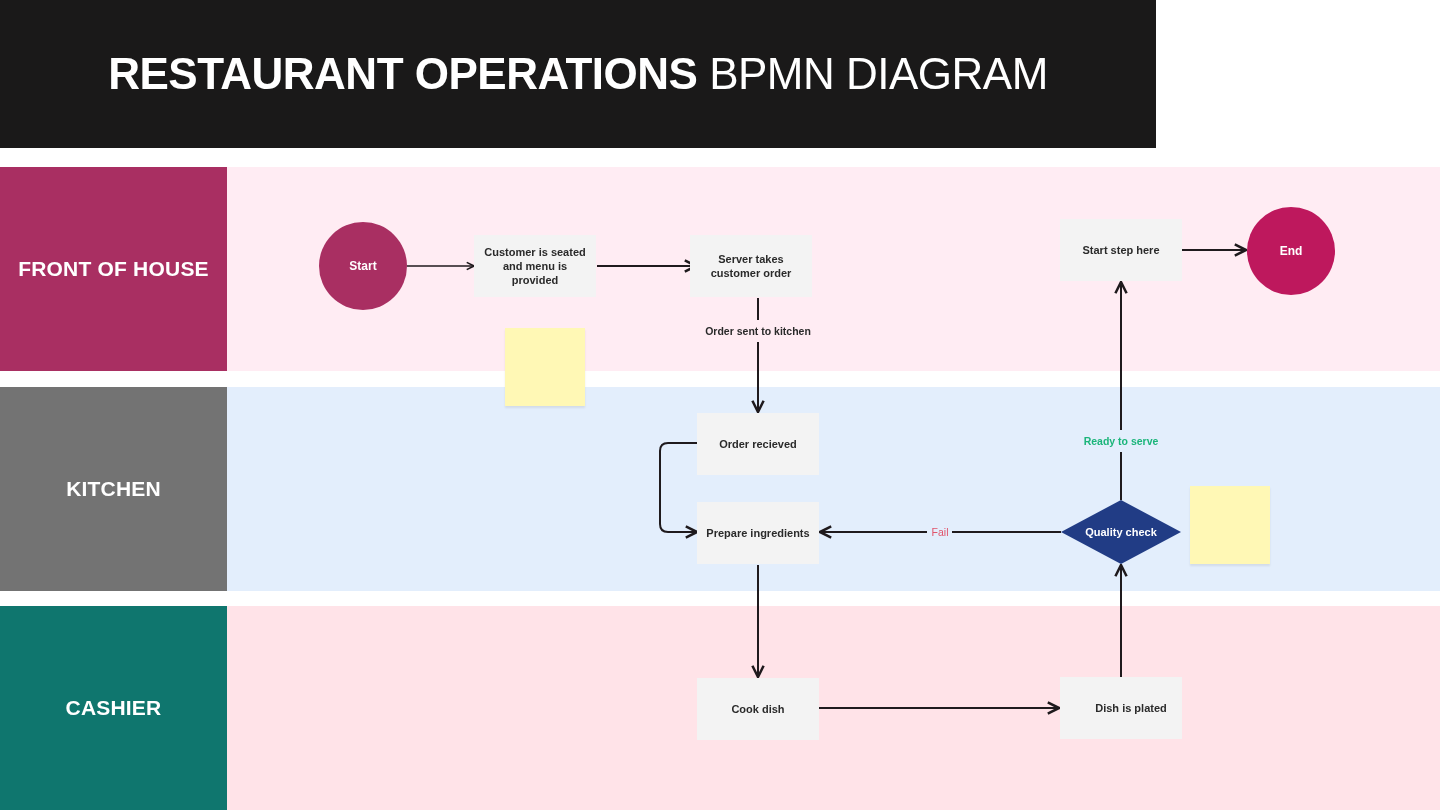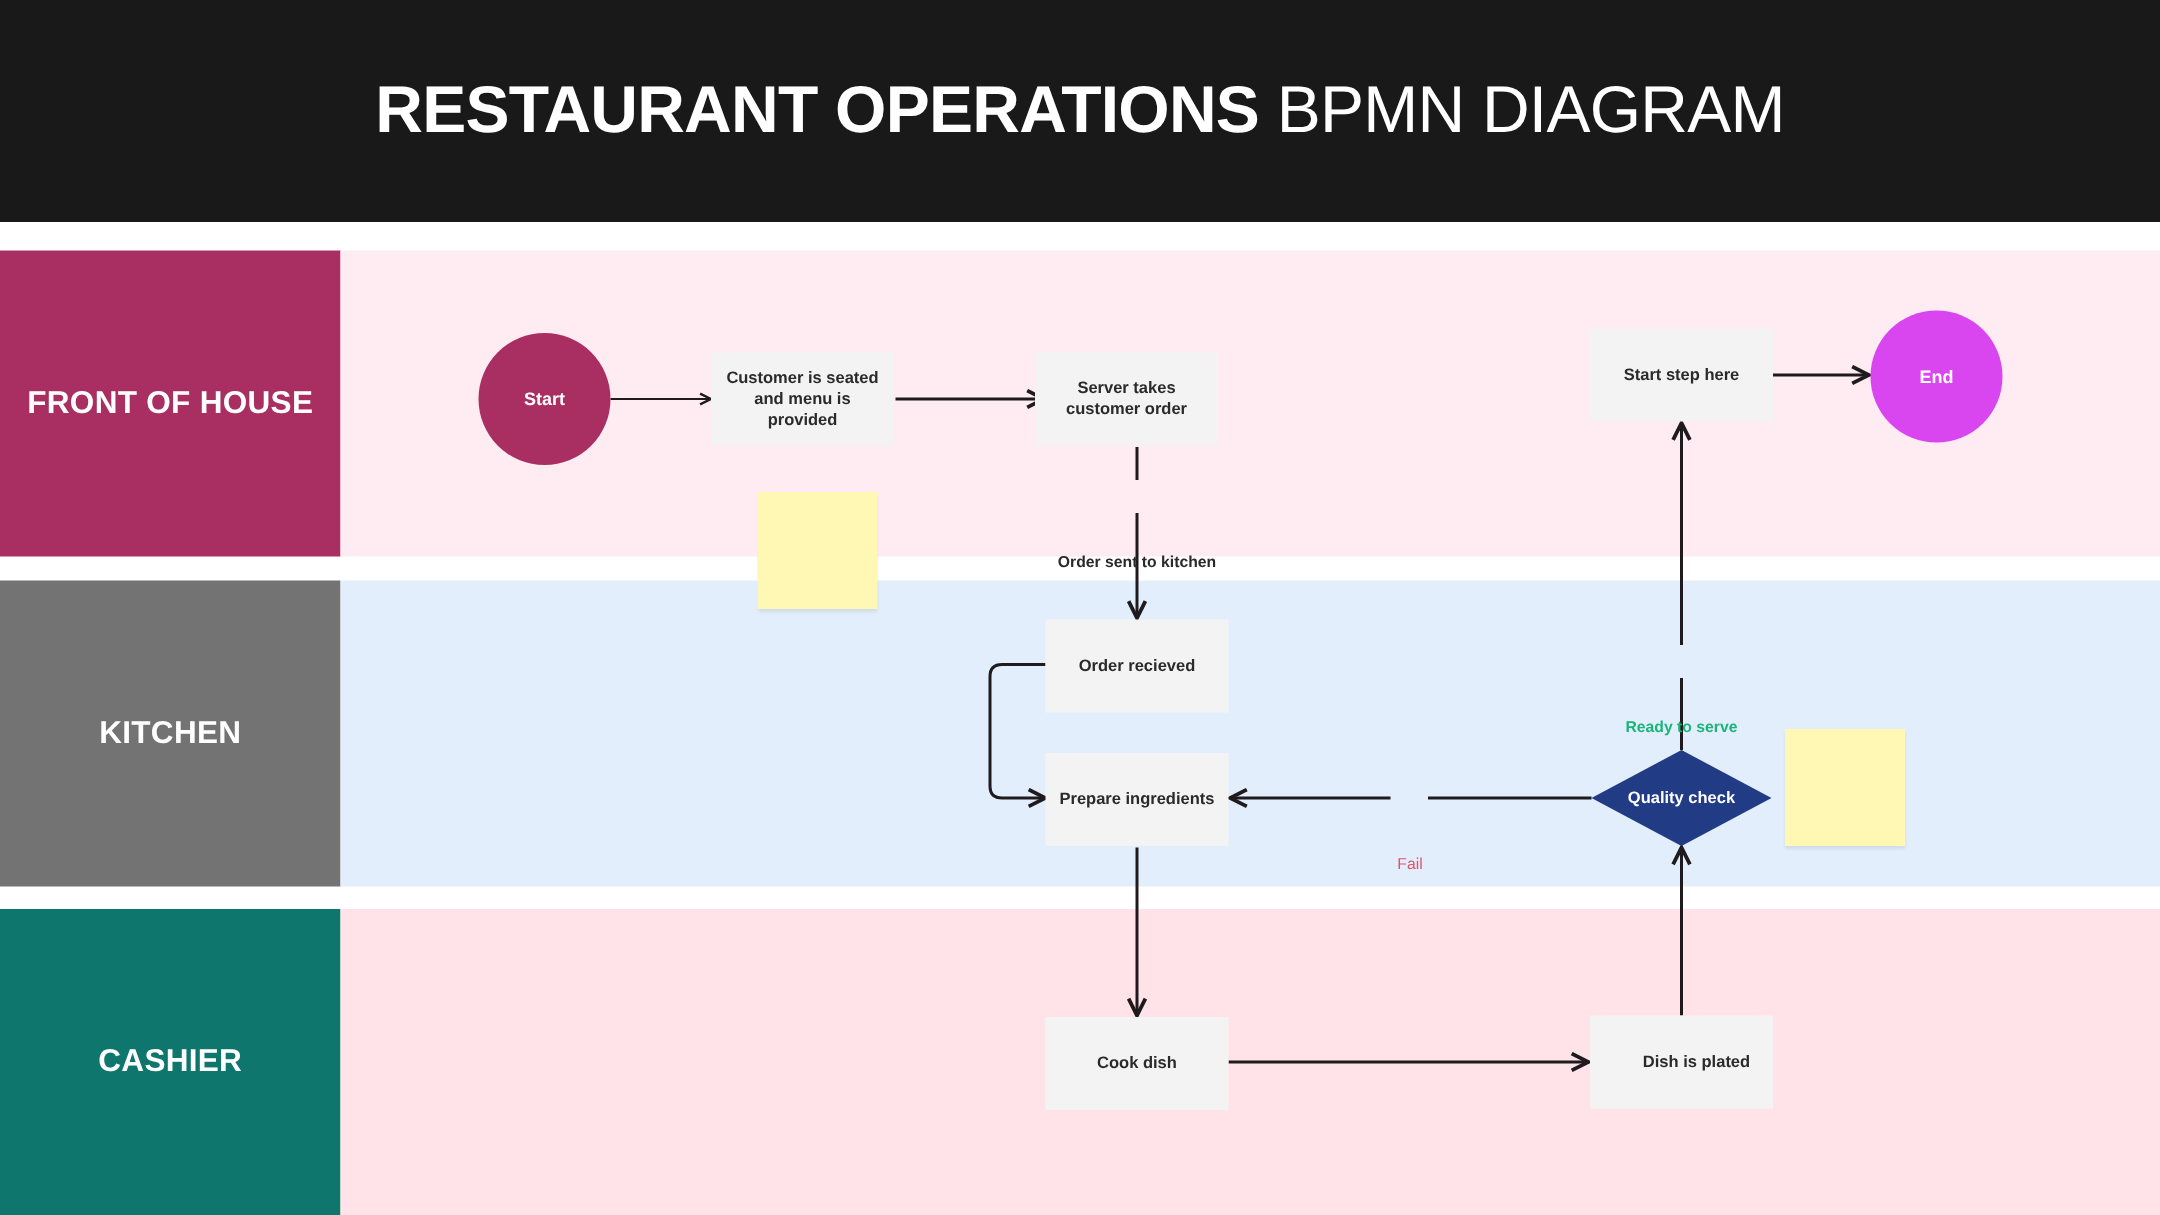--- a/index.html
+++ b/index.html
@@ -1,35 +1,35 @@
 <!DOCTYPE html>
 <html><head>
 <meta charset="utf-8">
 <style>
   * { box-sizing: border-box; margin: 0; padding: 0; }
   html, body { width: 1440px; height: 810px; overflow: hidden; background: #ffffff; }
   body { font-family: "Liberation Sans", "DejaVu Sans", sans-serif; position: relative; }
 
-  .header { position: absolute; left: 0; top: 0; width: 1440px; height: 148px; background: #1a1919; display: flex; align-items: center; justify-content: center; }
+  .header { position: absolute; left: 0; top: 0; width: 1156px; height: 148px; background: #1a1919; display: flex; align-items: center; justify-content: center; }
   .header h1 { color: #ffffff; font-size: 44px; letter-spacing: -0.5px; font-weight: normal; white-space: nowrap; }
   .header h1 .bold { font-weight: bold; }
 
   .lane { position: absolute; left: 0; width: 1440px; }
   .lane-label { position: absolute; left: 0; top: 0; width: 227px; height: 100%; display: flex; align-items: center; justify-content: center; color: #ffffff; font-weight: bold; font-size: 21px; letter-spacing: 0.2px; }
   .lane-body { position: absolute; left: 227px; top: 0; right: 0; height: 100%; }
 
   .lane-foh { top: 167px; height: 204px; }
   .lane-kitchen { top: 387px; height: 204px; }
   .lane-cashier { top: 606px; height: 204px; }
 
   svg.flow { position: absolute; left: 0; top: 0; width: 1440px; height: 810px; pointer-events: none; }
 
   .node { position: absolute; background: #f3f3f3; display: flex; align-items: center; justify-content: center; text-align: center; font-size: 11px; font-weight: bold; color: #2a2a2a; line-height: 1.3; }
   .circle { position: absolute; border-radius: 50%; display: flex; align-items: center; justify-content: center; color: #ffffff; font-size: 12px; font-weight: bold; }
-  .edge-label { position: absolute; font-size: 10.5px; font-weight: bold; padding: 0 4px; white-space: nowrap; transform: translate(-50%, -50%); margin-top: 44px; }
+  .edge-label { position: absolute; font-size: 10.5px; font-weight: bold; padding: 0 4px; white-space: nowrap; transform: translate(-50%, -50%); }
   .sticky { position: absolute; background: #fff8b5; box-shadow: 0 2px 2px rgba(0,0,0,0.08); }
 
   .diamond-text { position: absolute; color: #ffffff; font-size: 11px; font-weight: bold; transform: translate(-50%, -50%); white-space: nowrap; }
 </style>
 </head>
 <body>
 
 <div class="header">
   <h1>
     <span class="bold">RESTAURANT OPERATIONS</span>
@@ -82,21 +82,21 @@
   <line x1="1121" y1="430" x2="1121" y2="282" stroke="#1f1a1d" stroke-width="2" marker-end="url(#arrow)"></line>
 
   <line x1="1182" y1="250" x2="1246" y2="250" stroke="#1f1a1d" stroke-width="2" marker-end="url(#arrow)"></line>
 
   <polygon points="1121,500 1181,532 1121,564 1061,532" fill="#213c85"></polygon>
 </svg>
 
 <div class="circle" style="left:319px; top:222px; width:88px; height:88px; background:#a92f62;">
   <span>Start</span>
 </div>
-<div class="circle" style="left:1247px; top:207px; width:88px; height:88px; background:#d946ef;">
+<div class="circle" style="left:1247px; top:207px; width:88px; height:88px; background:#be185d;">
   <span>End</span>
 </div>
 
 <div class="node" style="left:474px; top:235px; width:122px; height:62px;">
   <span style="width:112px;">Customer is seated and menu is provided</span>
 </div>
 <div class="node" style="left:690px; top:235px; width:122px; height:62px;">
   <span style="width:90px;">Server takes customer order</span>
 </div>
 <div class="node" style="left:1060px; top:219px; width:122px; height:62px;">

